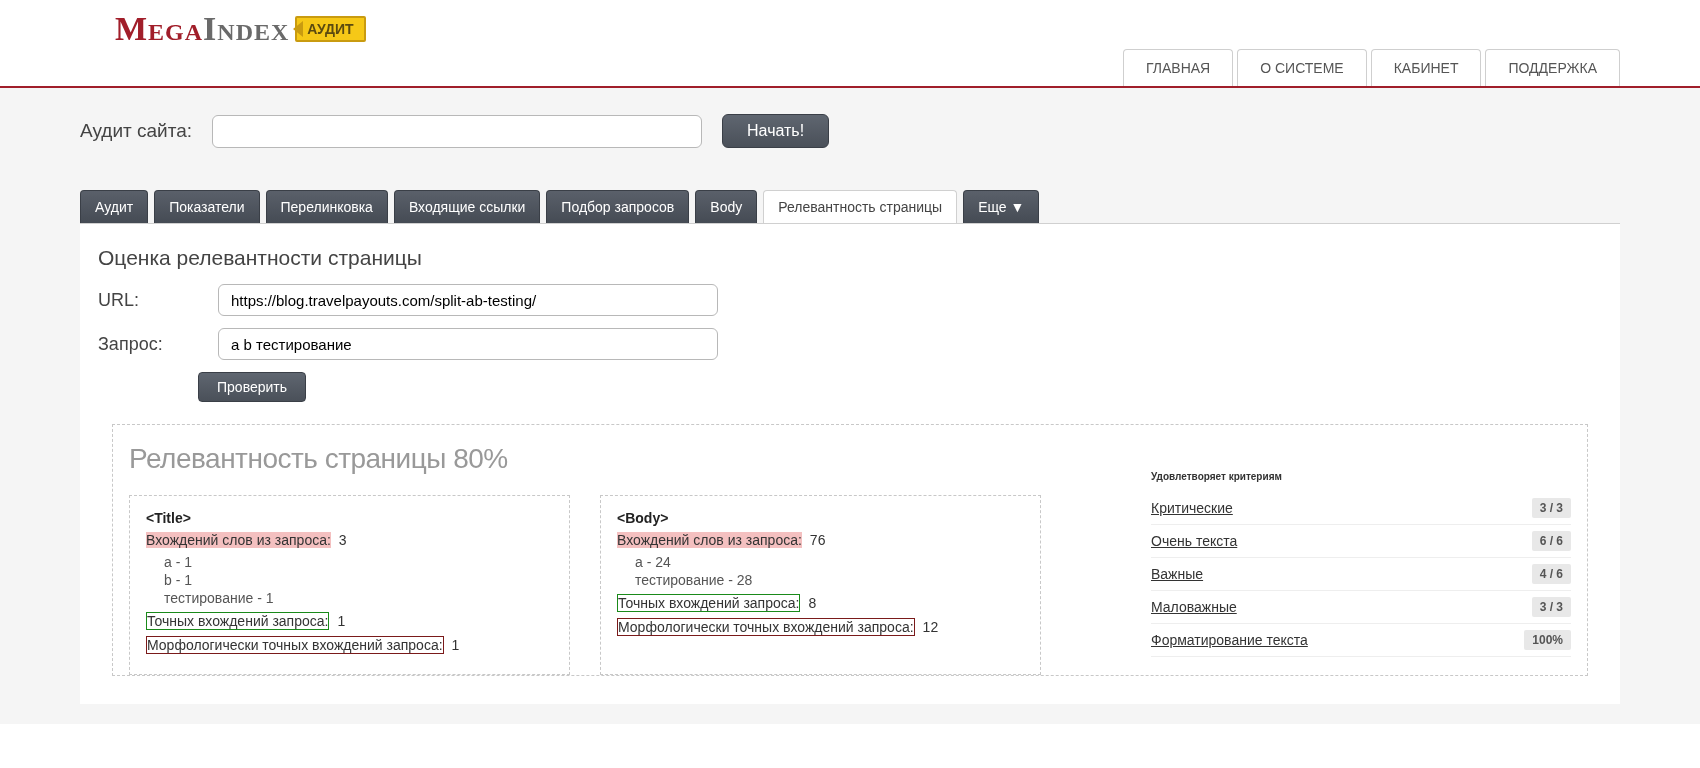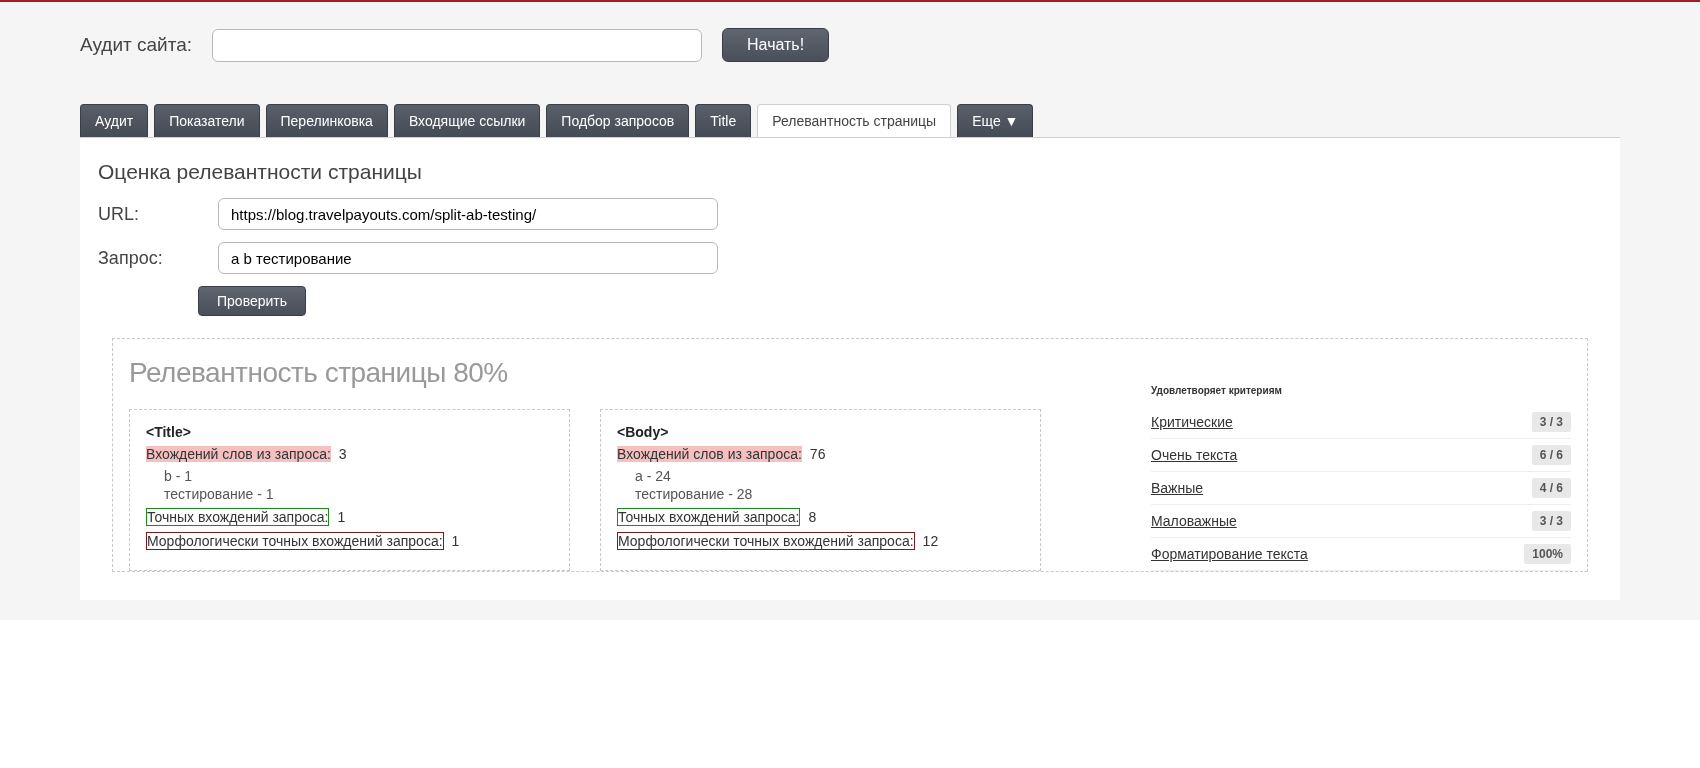--- a/index.html
+++ b/index.html
@@ -89,39 +89,53 @@
 .crit-link { font-size: 14px; color: #333; text-decoration: underline; cursor: pointer; }
 .crit-badge {
   background: #e8e8e8; color: #555; font-size: 12px; font-weight: bold;
   padding: 3px 8px; border-radius: 2px;
 }
 </style>
 </head>
 <body>
 
 <div class="header-wrap">
+  <div class="header">
+    <div class="logo">
+      <span class="logo-text">
+        <span class="logo-mega">Mega</span><span class="logo-index">Index</span>
+      </span>
+      <span class="logo-badge">АУДИТ</span>
+    </div>
+    <div class="topnav">
+      <div class="topnav-item">ГЛАВНАЯ</div>
+      <div class="topnav-item">О СИСТЕМЕ</div>
+      <div class="topnav-item">КАБИНЕТ</div>
+      <div class="topnav-item">ПОДДЕРЖКА</div>
+    </div>
+  </div>
   <div class="redline"></div>
 </div>
 
 <div class="body-area">
   <div class="container">
 
     <div class="audit-row">
       <div class="audit-label">Аудит сайта:</div>
       <input class="audit-input" value="" style="">
       <button class="btn">Начать!</button>
     </div>
 
     <div class="tabs">
       <div class="tab">Аудит</div>
       <div class="tab">Показатели</div>
       <div class="tab">Перелинковка</div>
       <div class="tab">Входящие ссылки</div>
       <div class="tab">Подбор запросов</div>
-      <div class="tab">Title</div>
+      <div class="tab">Body</div>
       <div class="tab active">Релевантность страницы</div>
       <div class="tab">Еще ▼</div>
     </div>
 
     <div class="panel">
       <div class="panel-title">Оценка релевантности страницы</div>
       <div class="form-row">
         <div class="form-label">URL:</div>
         <input class="form-input" value="https://blog.travelpayouts.com/split-ab-testing/" style="">
       </div>
@@ -141,20 +155,21 @@
             </div>
 
             <div class="two-cards">
               <div class="card">
                 <div class="card-head">&lt;Title&gt;</div>
                 <div class="metric-row">
                   <span class="lbl hl-pink">Вхождений слов из запроса:</span>
                   <span>3</span>
                 </div>
                 <div class="wlist">
+                  <div>a - 1</div>
                   <div>b - 1</div>
                   <div>тестирование - 1</div>
                 </div>
                 <div class="metric-row">
                   <span class="lbl hl-green">Точных вхождений запроса:</span>
                   <span>1</span>
                 </div>
                 <div class="metric-row">
                   <span class="lbl hl-dred">Морфологически точных вхождений запроса:</span>
                   <span>1</span>

